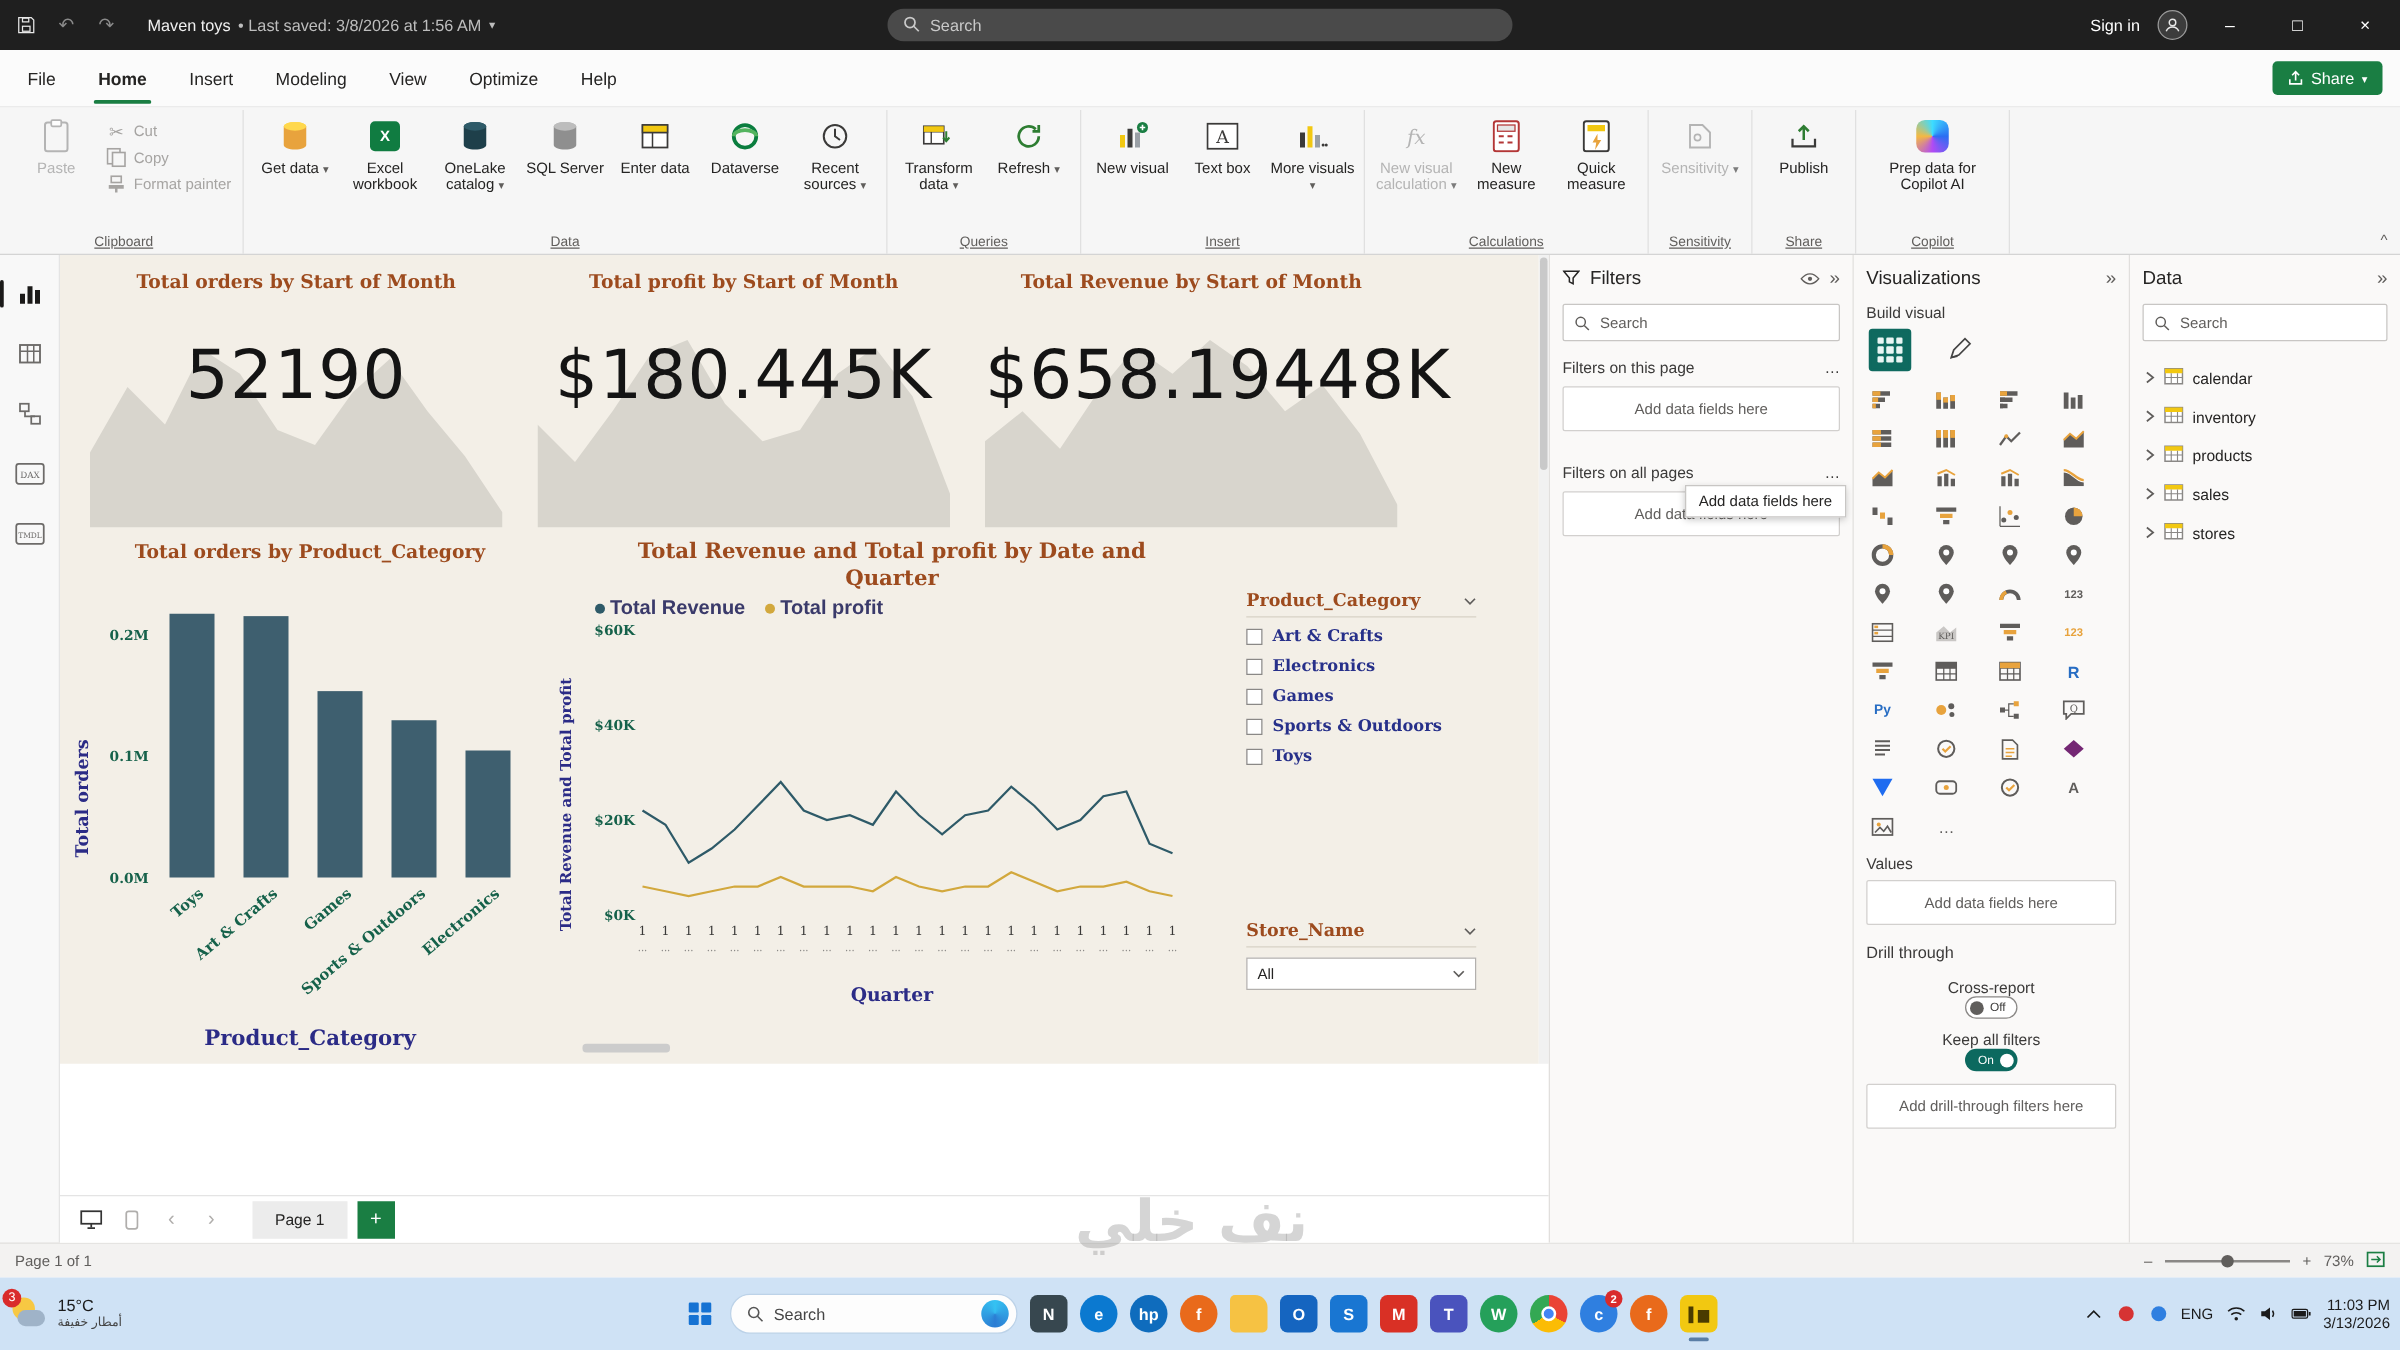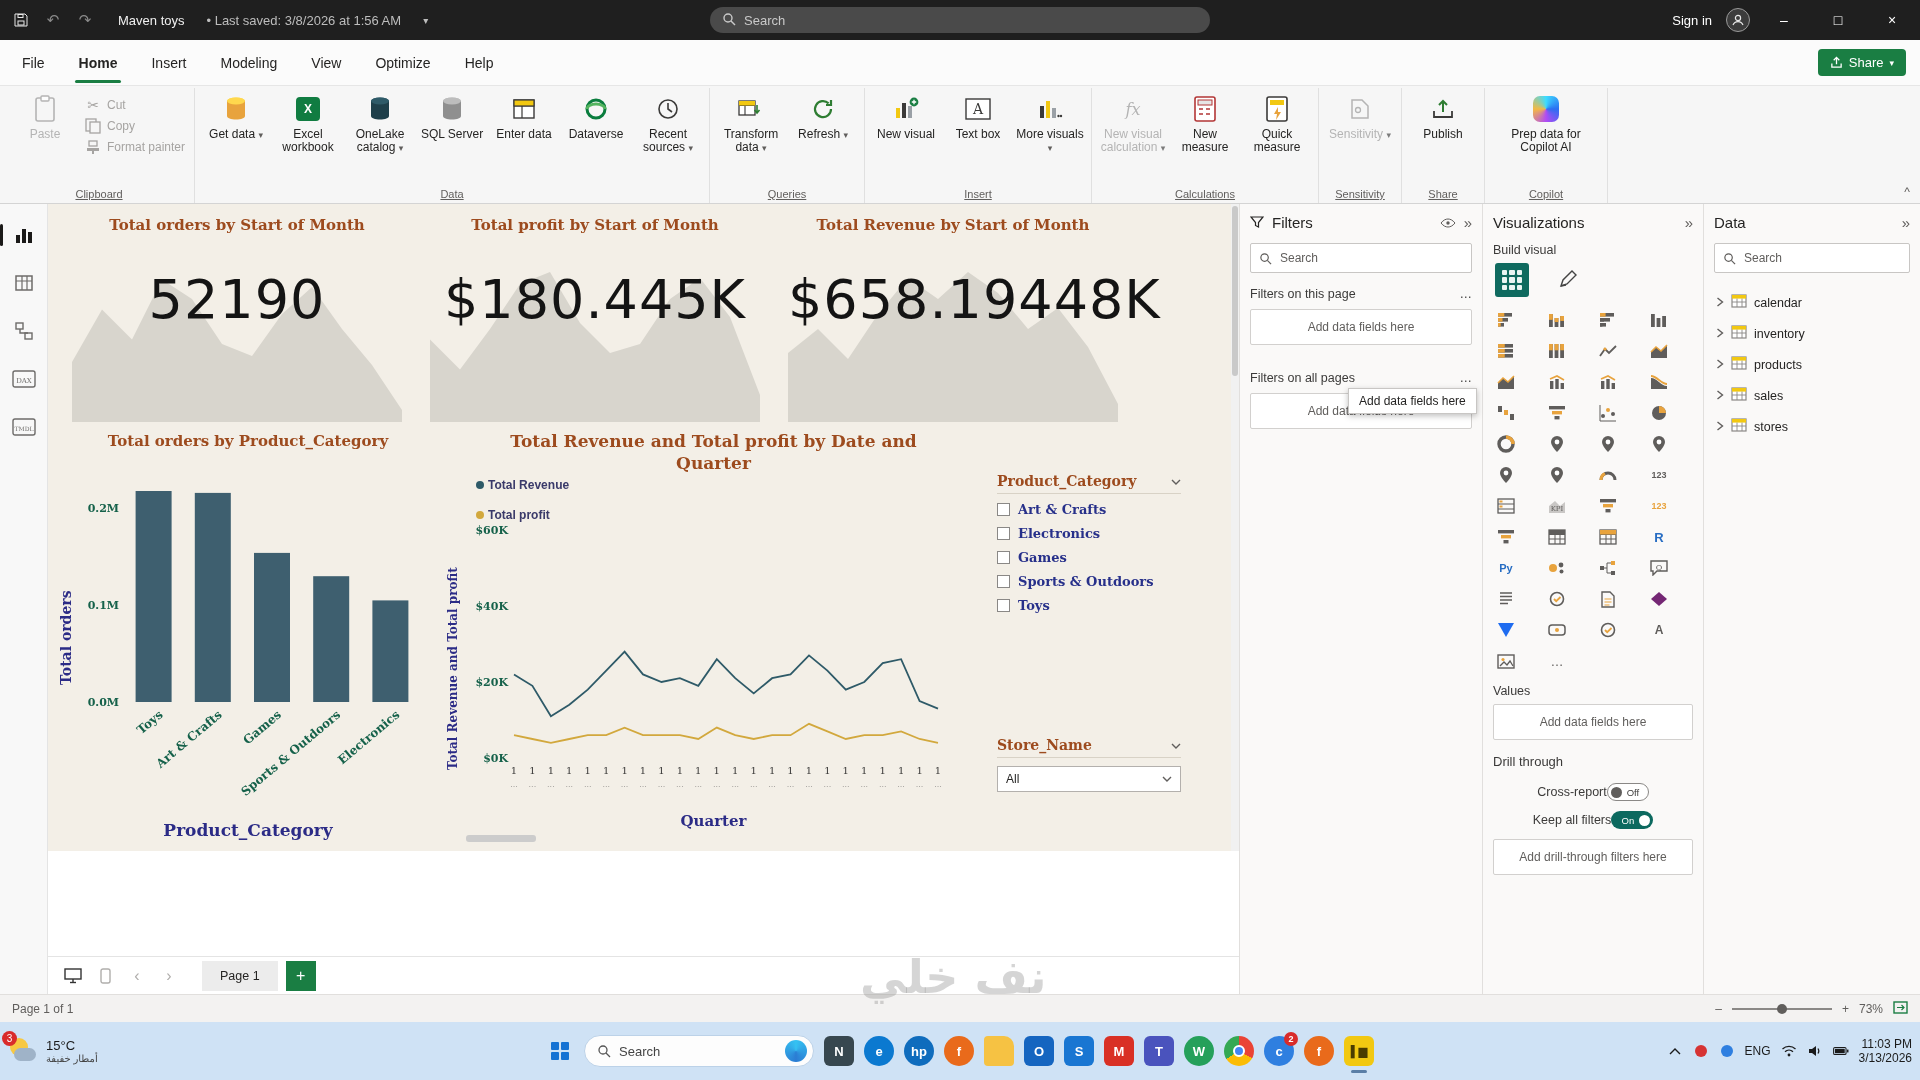--- a/index.html
+++ b/index.html
@@ -4,21 +4,21 @@
 <style>
   * { box-sizing: border-box; margin: 0; padding: 0; }
   html,body { width:1920px; height:1080px; overflow:hidden; font-family:"Liberation Sans",sans-serif; background:#fff; }
   .app { width:1920px; height:1080px; display:flex; flex-direction:column; position:relative; }
 
   
   .titlebar { height:40px; background:#1f1f1f; color:#fff; display:flex; align-items:center; position:relative; flex:0 0 40px; }
   .tb-left { display:flex; align-items:center; gap:14px; padding-left:12px; font-size:13px; }
   .tb-ic { width:18px; height:18px; display:inline-flex; align-items:center; justify-content:center; color:#e8e8e8; font-size:15px; }
   .tb-ic.dim { color:#8a8a8a; }
-  .tb-title { display:flex; align-items:center; gap:22px; margin-left:10px; color:#f0f0f0; }
+  .tb-title { display:flex; align-items:center; gap:6px; margin-left:10px; color:#f0f0f0; }
   .tb-caret { color:#bdbdbd; font-size:10px; }
   .tb-search { position:absolute; left:50%; top:7px; transform:translateX(-50%); width:500px; height:26px; background:#4a4a4a; border-radius:13px; display:flex; align-items:center; gap:8px; padding:0 12px; color:#c9c9c9; font-size:13px; }
   .tb-right { margin-left:auto; display:flex; align-items:center; gap:14px; padding-right:8px; font-size:13px; }
   .avatar { width:24px; height:24px; border-radius:50%; background:#3c3c3c; border:1px solid #9a9a9a; display:flex; align-items:center; justify-content:center; }
   .winbtn { width:40px; height:40px; display:flex; align-items:center; justify-content:center; font-size:14px; color:#fff; }
 
   
   .menubar { height:46px; background:#fbfbfb; display:flex; align-items:center; gap:30px; padding-left:20px; font-size:14px; color:#252423; border-bottom:1px solid #e6e6e6; flex:0 0 46px; position:relative; }
   .menu-item { position:relative; padding:6px 2px; cursor:default; }
   .menu-item.active { font-weight:bold; }
@@ -61,21 +61,21 @@
 
   .barviz { position:absolute; left:10px; top:228px; width:380px; height:408px; }
   .barviz .viz-title { font-size:15px; }
   .chart-body { display:flex; align-items:stretch; }
   .ylab { writing-mode:vertical-rl; transform:rotate(180deg); text-align:center; font-family:"DejaVu Serif",serif; font-weight:bold; color:#2b2b86; font-size:14px; width:22px; }
   .xlab { text-align:center; font-family:"DejaVu Serif",serif; font-weight:bold; color:#2b2b86; }
   .barviz .xlab { font-size:17px; margin-top:-6px; }
 
   .lineviz { position:absolute; left:398px; top:226px; width:535px; height:412px; }
   .lineviz .viz-title { font-size:17px; line-height:22px; padding:0 40px; }
-  .legend { display:flex; gap:16px; margin:4px 0 0 30px; font-size:12px; color:#3a3a6a; font-weight:bold;flex-direction:column; }
+  .legend { display:flex; gap:16px; margin:4px 0 0 30px; font-size:16px; color:#3a3a6a; font-weight:bold; }
   .legend .dot { display:inline-block; width:8px; height:8px; border-radius:50%; margin-right:4px; }
   .lineviz .xlab { font-size:15px; margin-top:-4px; }
   .hscroll { position:absolute; left:20px; bottom:0; width:70px; height:7px; background:#cccccc; border-radius:3px; }
 
   .slicer { position:absolute; left:949px; top:268px; width:184px; }
   .slicer-head { display:flex; align-items:center; justify-content:space-between; border-bottom:1px solid #d8d2c6; padding-bottom:3px; margin-bottom:8px; }
   .slicer-head .t { font-family:"DejaVu Serif",serif; font-weight:bold; font-size:14px; color:#9d4b1e; }
   .slicer-item { display:flex; align-items:center; gap:8px; margin-bottom:9px; }
   .cb { width:13px; height:13px; border:1px solid #8a8886; background:#fff; flex:0 0 13px; }
   .slicer-item .lbl { font-family:"DejaVu Serif",serif; font-weight:bold; font-size:13px; color:#27308a; }
@@ -100,21 +100,21 @@
   .dropzone { background:#fff; border:1px solid #d2d0ce; border-radius:2px; min-height:36px; display:flex; align-items:center; justify-content:center; color:#605e5c; font-size:12px; }
   .filters { width:243px; flex:0 0 243px; }
   .vizpane { width:221px; flex:0 0 221px; }
   .datapane { width:217px; flex:0 0 217px; }
 
   .build-row { display:flex; gap:26px; align-items:center; margin:2px 0 10px 2px; }
   .build-sel { width:34px; height:34px; border:2px solid #0f6a5f; border-radius:3px; background:#0f6a5f; display:grid; grid-template-columns:repeat(3,1fr); grid-template-rows:repeat(3,1fr); gap:2px; padding:5px; }
   .build-sel i { background:#e9f5f3; border-radius:1px; }
   .viz-grid { display:grid; grid-template-columns:repeat(4,1fr); gap:5px 4px; margin-bottom:10px; }
   .vicon { width:26px; height:26px; display:flex; align-items:center; justify-content:center; }
-  .toggle-row { display:flex; align-items:center; justify-content:center; margin:10px 2px; font-size:12.5px; color:#3b3a39; }
+  .toggle-row { display:flex; align-items:center; justify-content:flex-end; margin:10px 2px; font-size:12.5px; color:#3b3a39;flex-direction:column; }
   .tgl { width:42px; height:18px; border-radius:9px; display:flex; align-items:center; font-size:9.5px; position:relative; }
   .tgl.off { border:1px solid #8a8886; color:#3b3a39; background:#fff; }
   .tgl.off .knob { width:11px; height:11px; border-radius:50%; background:#605e5c; margin-left:3px; }
   .tgl.off span { margin-left:5px; }
   .tgl.on { background:#0c695f; color:#fff; justify-content:flex-end; }
   .tgl.on .knob { width:11px; height:11px; border-radius:50%; background:#fff; margin-right:3px; }
   .tgl.on span { margin-right:5px; }
 
   .tree-row { display:flex; align-items:center; gap:7px; padding:7px 2px; color:#252423; font-size:12.5px; }
 

